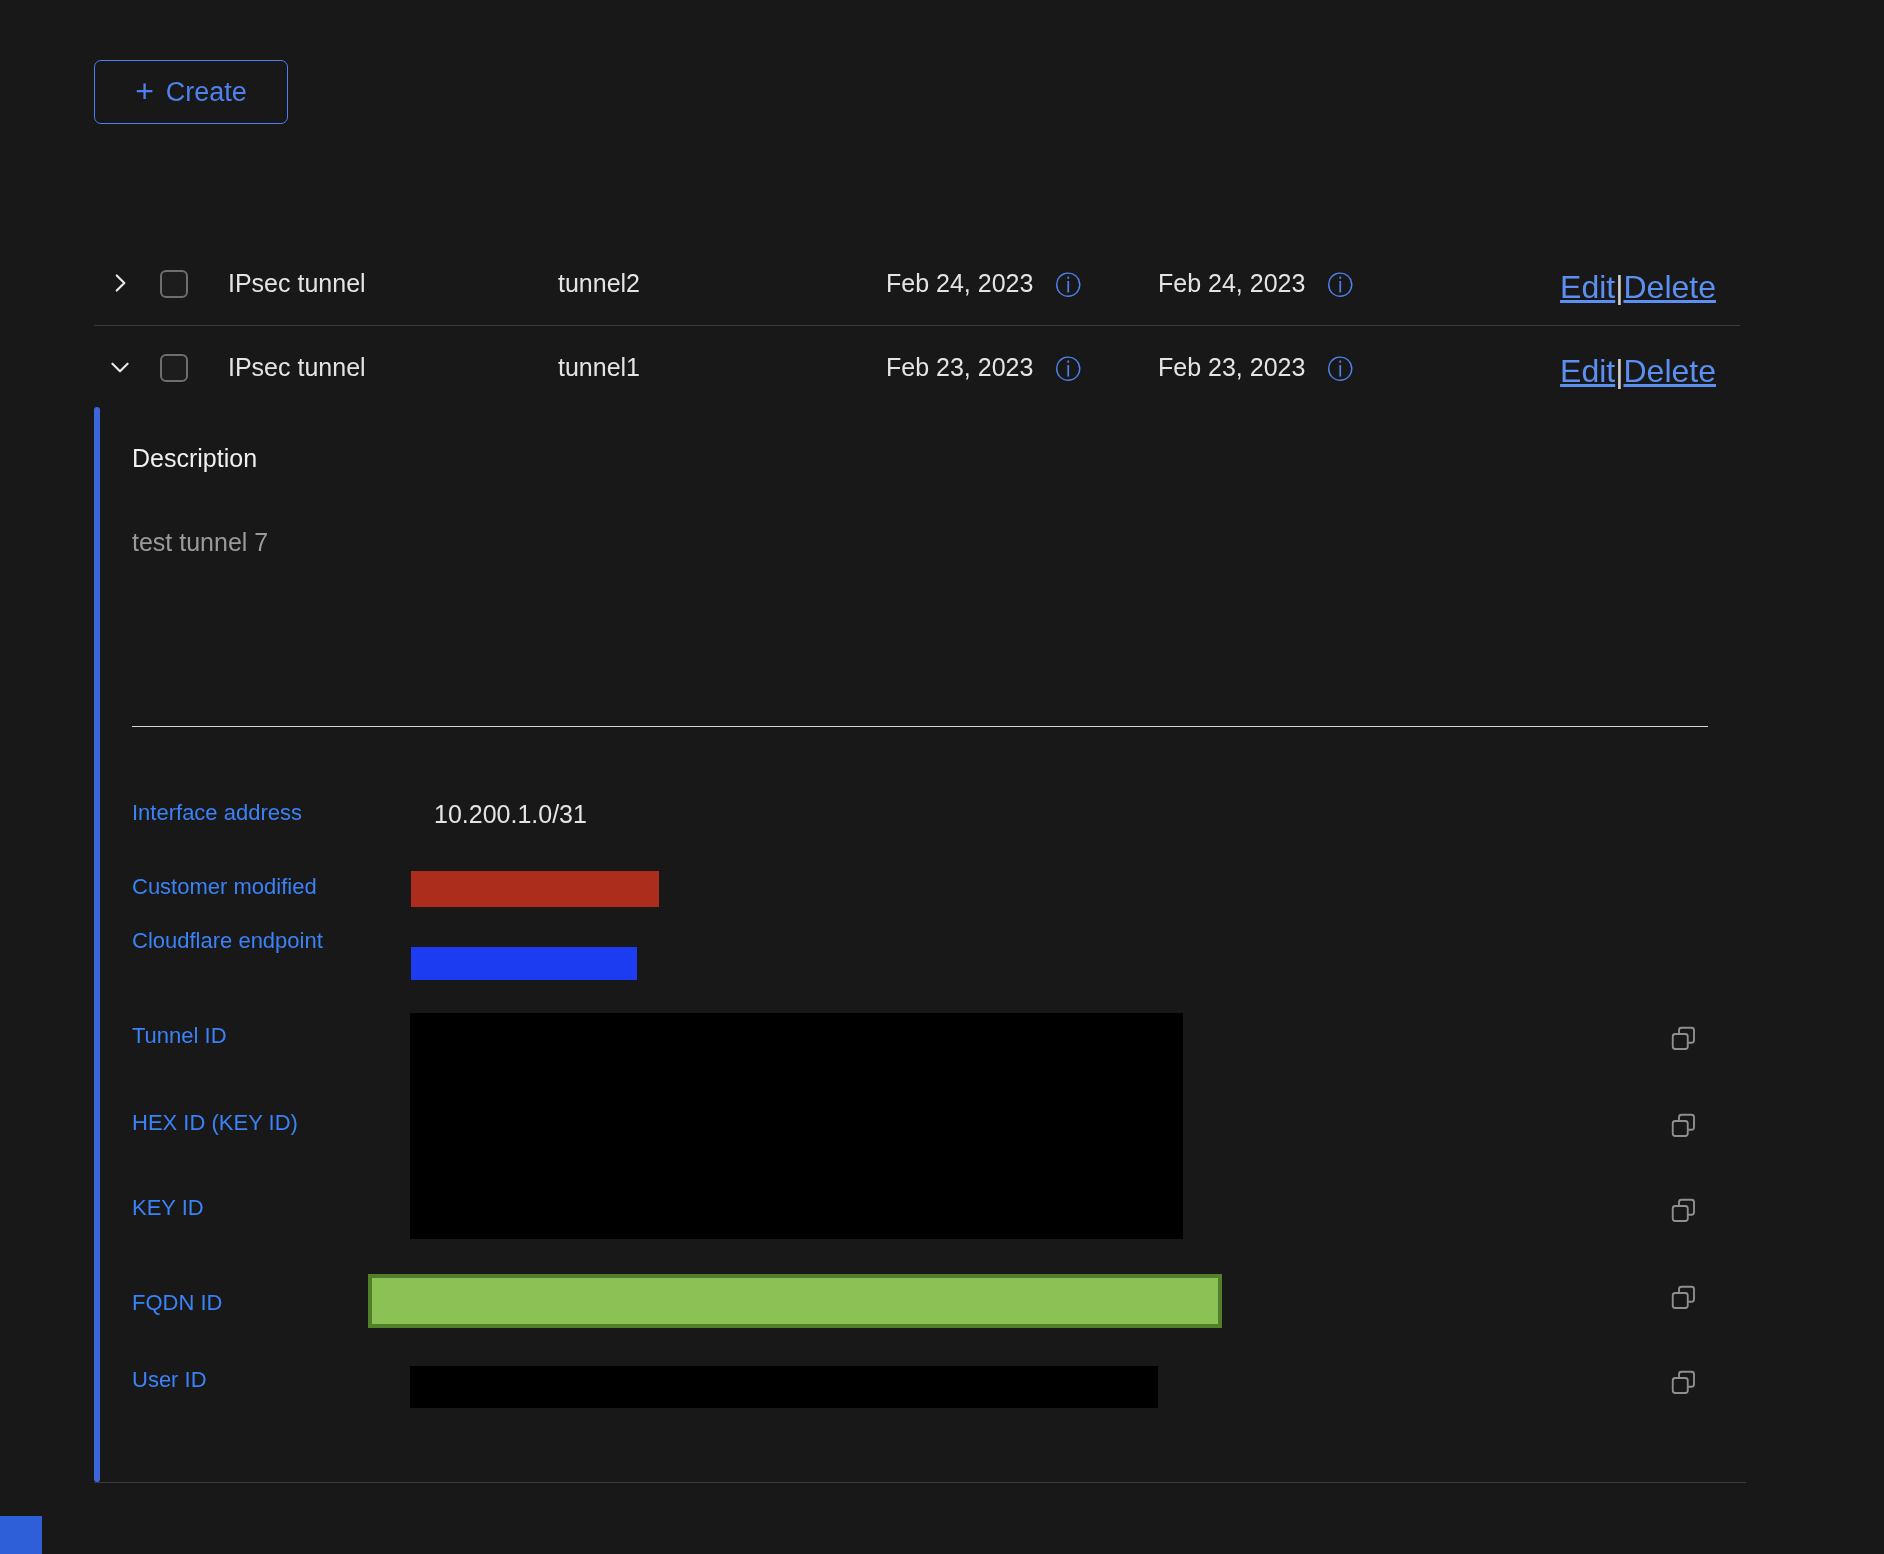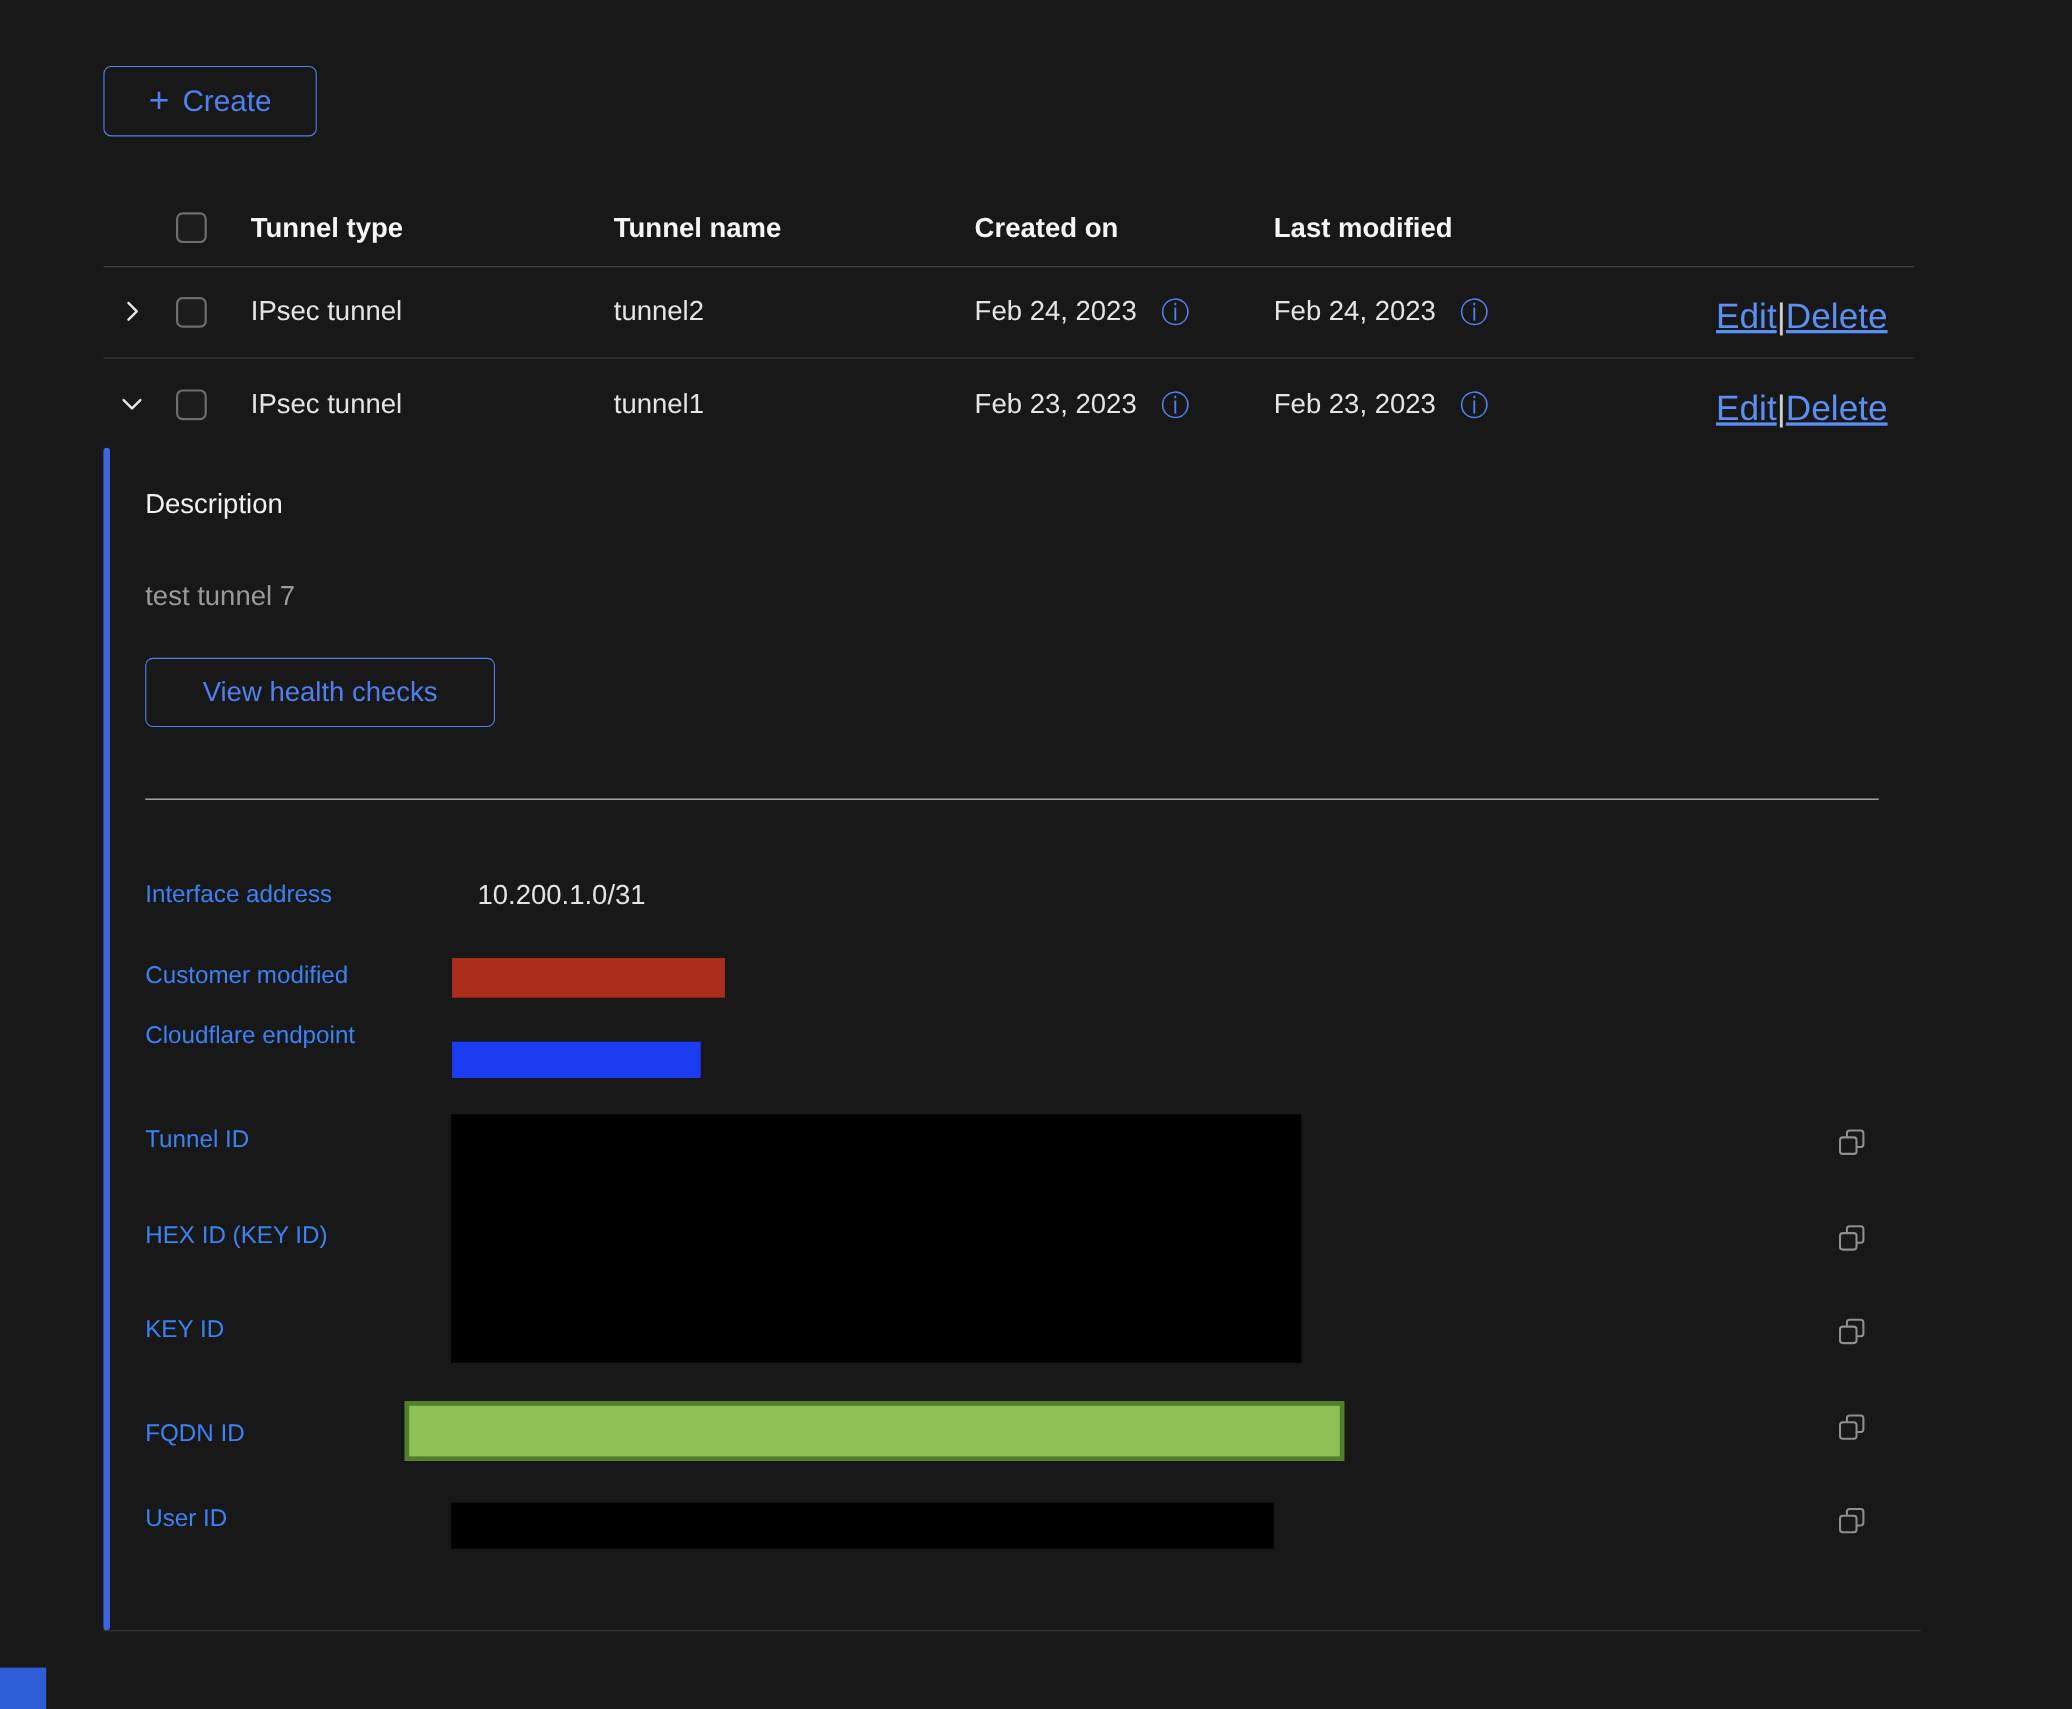--- a/index.html
+++ b/index.html
@@ -121,27 +121,20 @@
 </head>
 <body>
 
 <div id="app">
 
   <button class="create-btn">
     <span class="plus">+</span>
     <span>Create</span>
   </button>
 
-  <div class="thead">
-    <span class="checkbox cb"></span>
-    <span class="hlabel h1">Tunnel type</span>
-    <span class="hlabel h2">Tunnel name</span>
-    <span class="hlabel h3">Created on</span>
-    <span class="hlabel h4">Last modified</span>
-  </div>
 
   <div class="trow row1">
     <button class="chev">
       <svg viewBox="0 0 24 24" width="26" height="26" fill="none" stroke="#e8e8e8" stroke-width="2" stroke-linecap="round" stroke-linejoin="round">
           <polyline points="9 5 16 12 9 19"></polyline>
         </svg>
     </button>
     <span class="checkbox cb"></span>
     <span class="cell c-type">IPsec tunnel</span>
     <span class="cell c-name">tunnel2</span>
@@ -170,21 +163,20 @@
       <span class="sep">|</span>
       <a class="link">Delete</a>
     </span>
   </div>
 
   <div class="accent-bar"></div>
 
   <span class="desc-label">Description</span>
   <span class="desc-value">test tunnel 7</span>
 
-  <button class="health-btn">View health checks</button>
 
   <div class="divider-light"></div>
 
   <span class="f-label f1">Interface address</span>
   <span class="f-value">10.200.1.0/31</span>
 
   <span class="f-label f2">Customer modified</span>
   <div class="redact-red"></div>
 
   <span class="f-label f3">Cloudflare endpoint</span>

